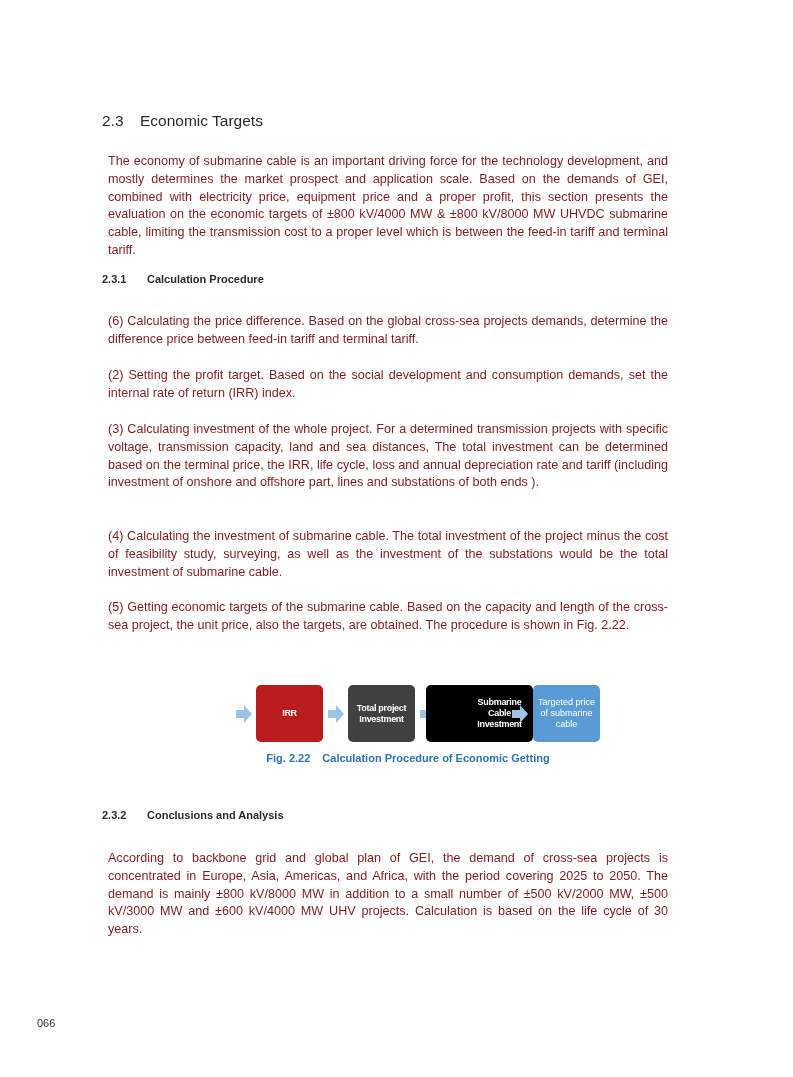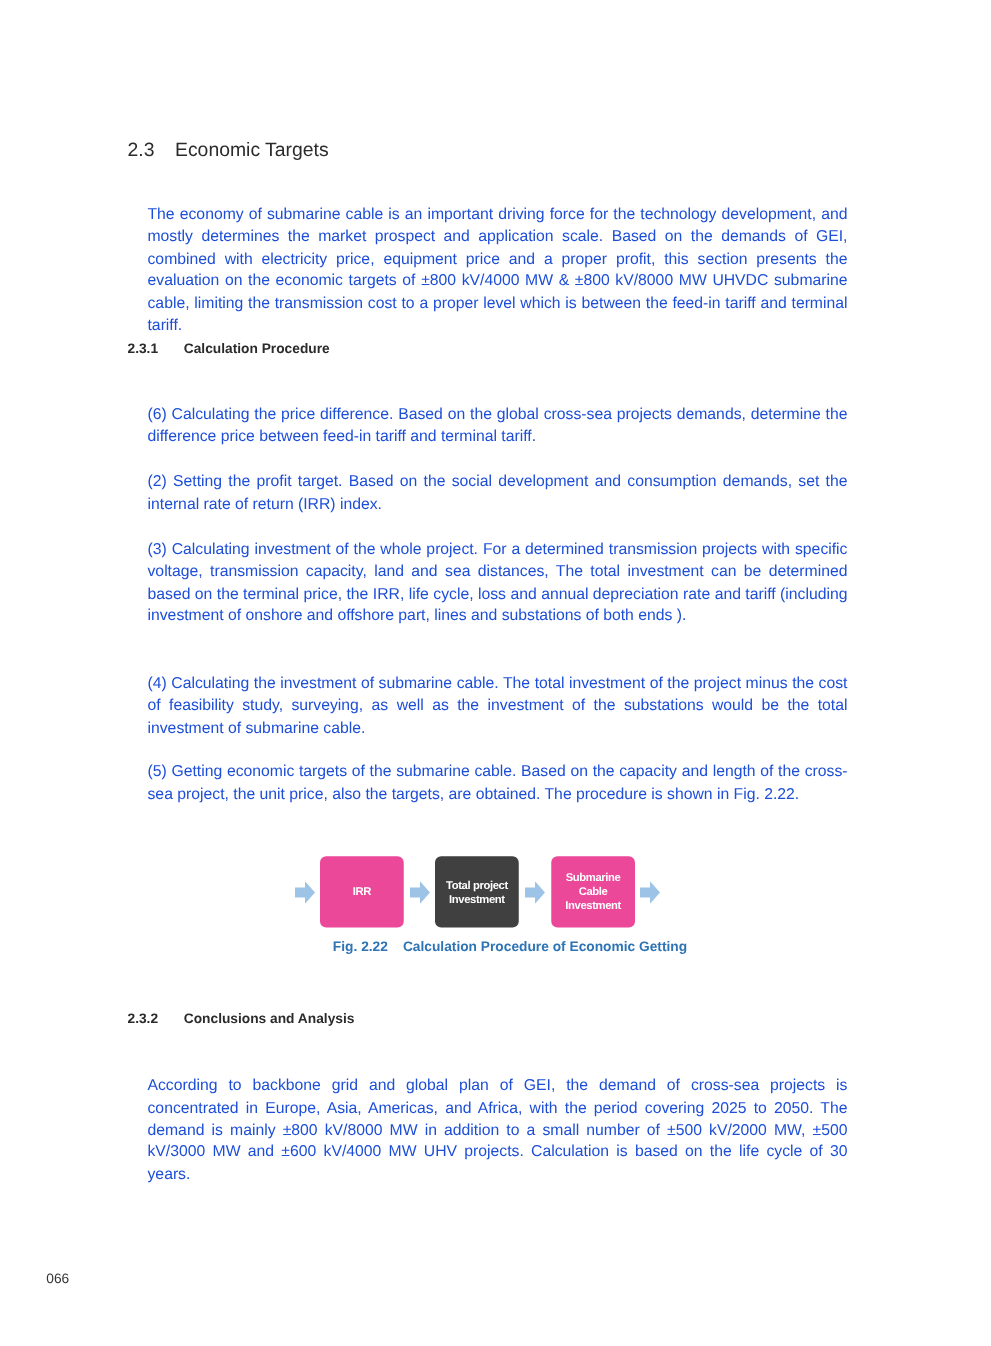--- a/index.html
+++ b/index.html
@@ -12,22 +12,22 @@
       position: absolute; top: 112px; left: 0; margin: 0;
       font-size: 15.5px; font-weight: normal; color: #2b2b2b; white-space: nowrap;
     }
     h2.section .num { display: inline-block; width: 38px; }
     h3.subsection {
       position: absolute; left: 0; margin: 0;
       font-size: 11px; font-weight: bold; color: #2b2b2b; white-space: nowrap;
     }
     h3.subsection .num { display: inline-block; width: 45px; }
     p.para {
-      position: absolute; left: 0; width: 560px; margin: 16px;
-      font-size: 12.6px; line-height: 17.8px; text-align: justify; color: #1d4ed8;
+      position: absolute; left: 0; width: 560px; margin: 6px;
+      font-size: 12.6px; line-height: 17.8px; text-align: justify; color: #7f1d1d;
     }
     .flow { position: absolute; left: 164px; top: 685px; width: 440px; height: 58px; }
     .flow-box {
       position: absolute; top: 0; width: 67px; height: 57px; border-radius: 5px;
       background: #5b9bd5; color: #ffffff; display: flex; align-items: center;
       justify-content: center; text-align: center; font-size: 9px; line-height: 11px;
       font-weight: bold; letter-spacing: -0.3px;
     }
     .flow-box.last { font-weight: normal; letter-spacing: 0; }
     .flow-arrow { position: absolute; top: 20px; width: 16px; height: 18px; }
@@ -64,46 +64,53 @@
     <span class="num">2.3.2</span><span>Conclusions and Analysis</span>
   </h3>
 
   <p class="para" style="top:844px;">According to backbone grid and global plan of GEI, the demand of cross-sea projects is concentrated in Europe, Asia, Americas, and Africa, with the period covering 2025 to 2050. The demand is mainly ±800 kV/8000 MW in addition to a small number of ±500 kV/2000 MW, ±500 kV/3000 MW and ±600 kV/4000 MW UHV projects. Calculation is based on the life cycle of 30 years.</p>
 </div>
 
 <div class="flow">
   <svg class="flow-arrow" style="left:72px;" viewBox="0 0 16 18">
     <polygon points="0,5 8,5 8,0 16,9 8,18 8,13 0,13" fill="#9dc3e6"></polygon>
   </svg>
-  <div class="flow-box" style="left: 92px; background: #ec4899;">
+  <div class="flow-box" style="left: 92px; background: #b91c1c;">
     <div>
       <div>IRR</div>
     </div>
   </div>
   <svg class="flow-arrow" style="left:164px;" viewBox="0 0 16 18">
     <polygon points="0,5 8,5 8,0 16,9 8,18 8,13 0,13" fill="#9dc3e6"></polygon>
   </svg>
   <div class="flow-box" style="left: 184px; background: #404040;">
     <div>
       <div>Total project</div>
       <div>Investment</div>
     </div>
   </div>
   <svg class="flow-arrow" style="left:256px;" viewBox="0 0 16 18">
     <polygon points="0,5 8,5 8,0 16,9 8,18 8,13 0,13" fill="#9dc3e6"></polygon>
   </svg>
-  <div class="flow-box" style="left: 277px; background: #ec4899;">
+  <div class="flow-box" style="left: 262px; background: #000000; padding-left: 40px;">
     <div>
       <div>Submarine</div>
       <div>Cable</div>
       <div>Investment</div>
     </div>
   </div>
   <svg class="flow-arrow" style="left:348px;" viewBox="0 0 16 18">
     <polygon points="0,5 8,5 8,0 16,9 8,18 8,13 0,13" fill="#9dc3e6"></polygon>
   </svg>
+  <div class="flow-box last" style="left: 369px; background: rgb(91, 155, 213);">
+    <div>
+      <div>Targeted price</div>
+      <div>of submarine</div>
+      <div>cable</div>
+    </div>
+  </div>
 </div>
 
 <div class="caption" style="color: rgb(46, 116, 181);">
   <span class="num">Fig. 2.22</span><span>Calculation Procedure of Economic Getting</span>
 </div>
 
 <div class="page-number">066</div>
 
 </body></html>

